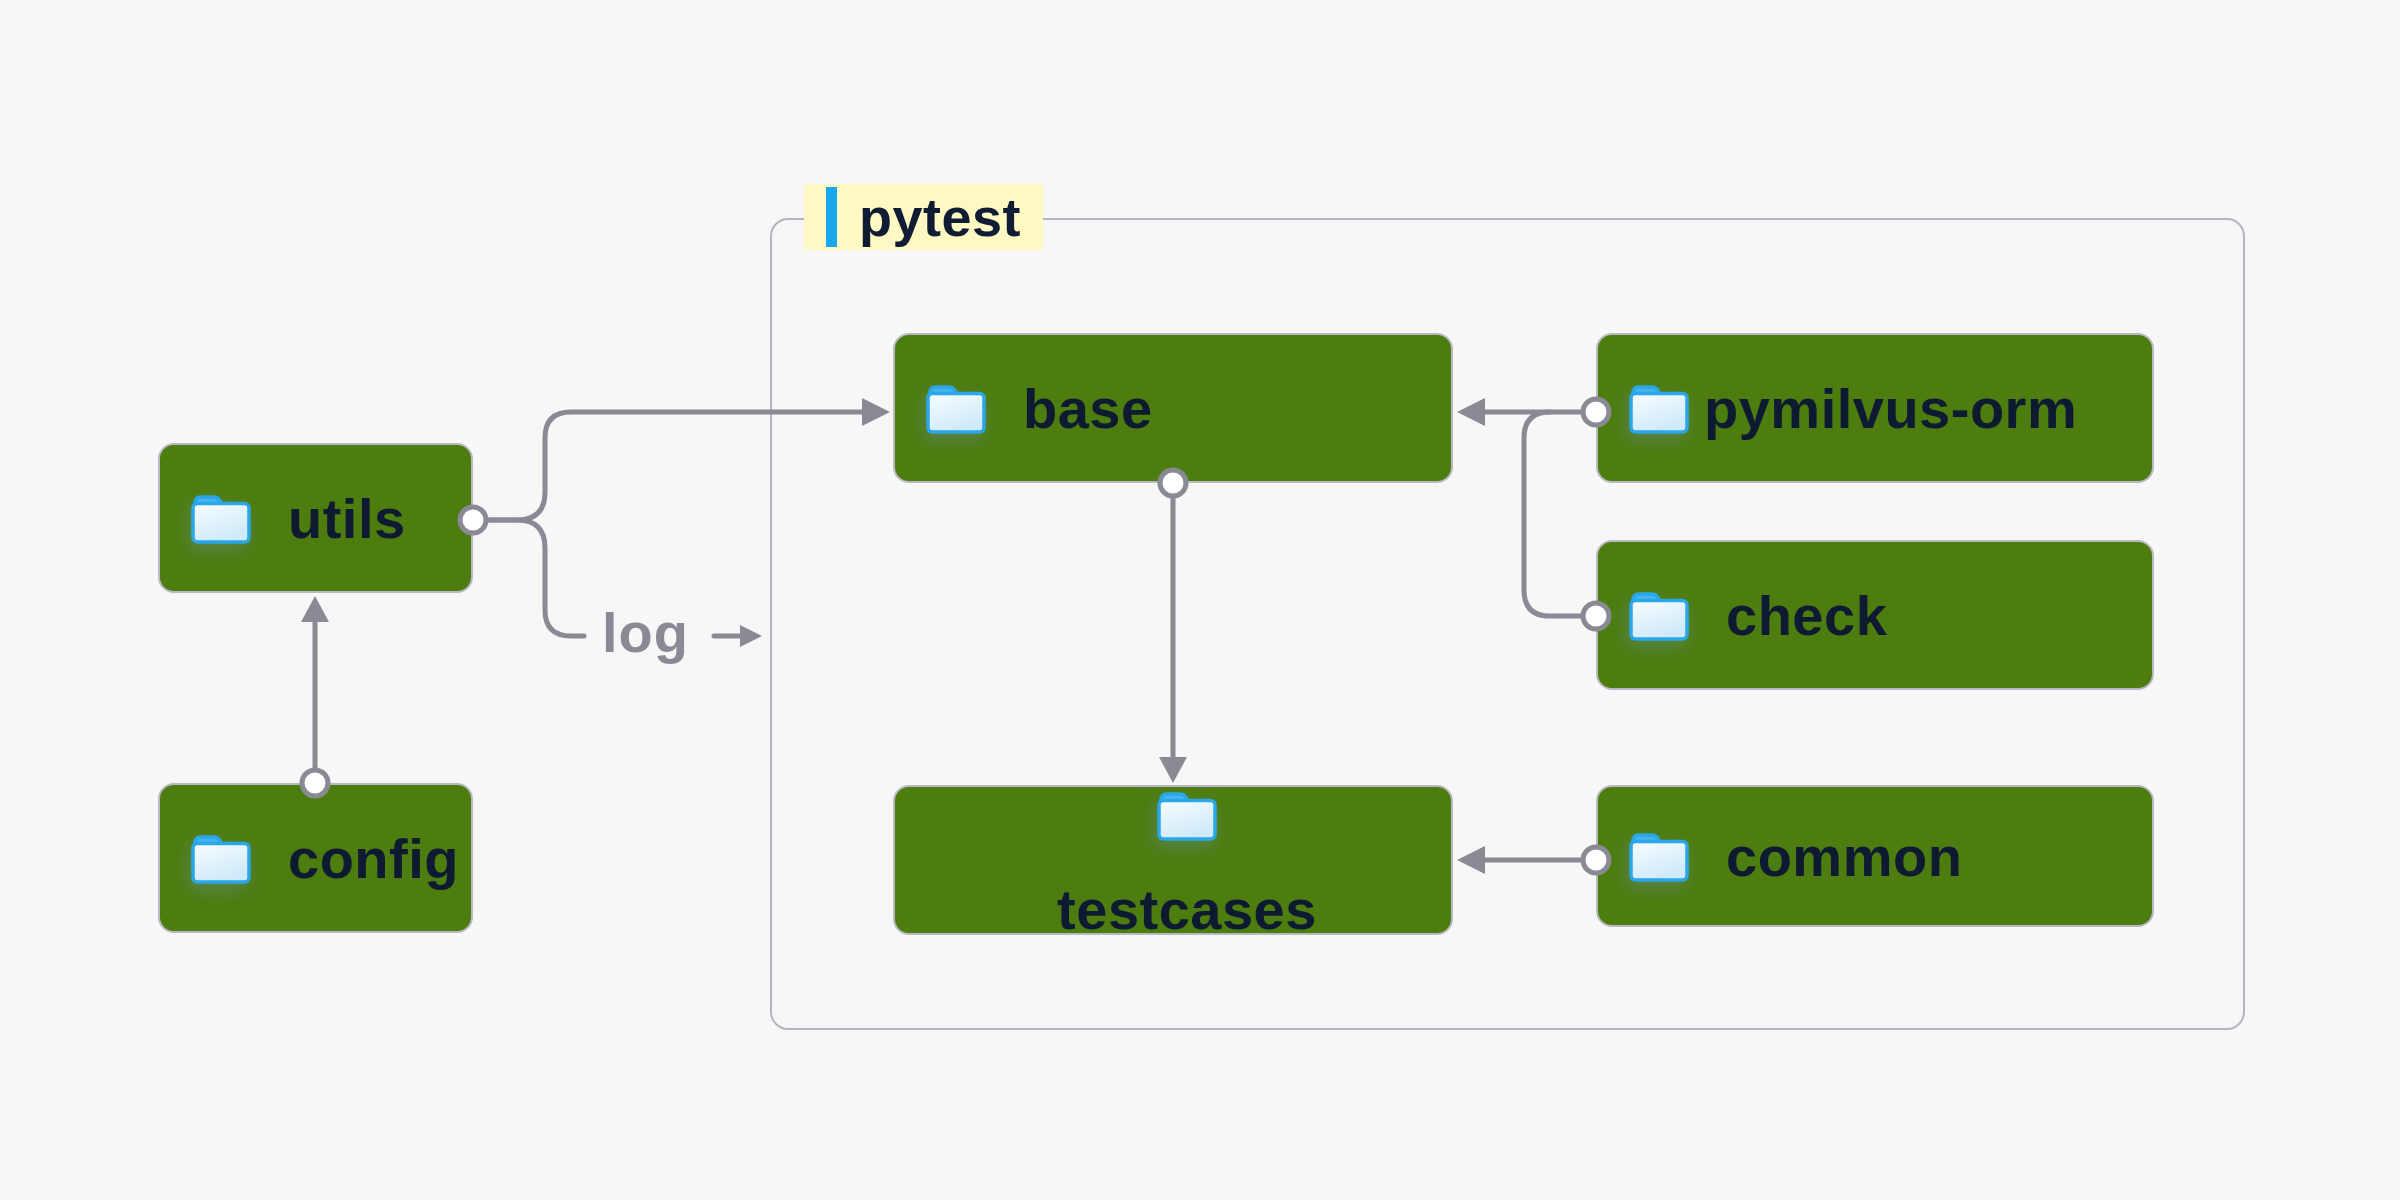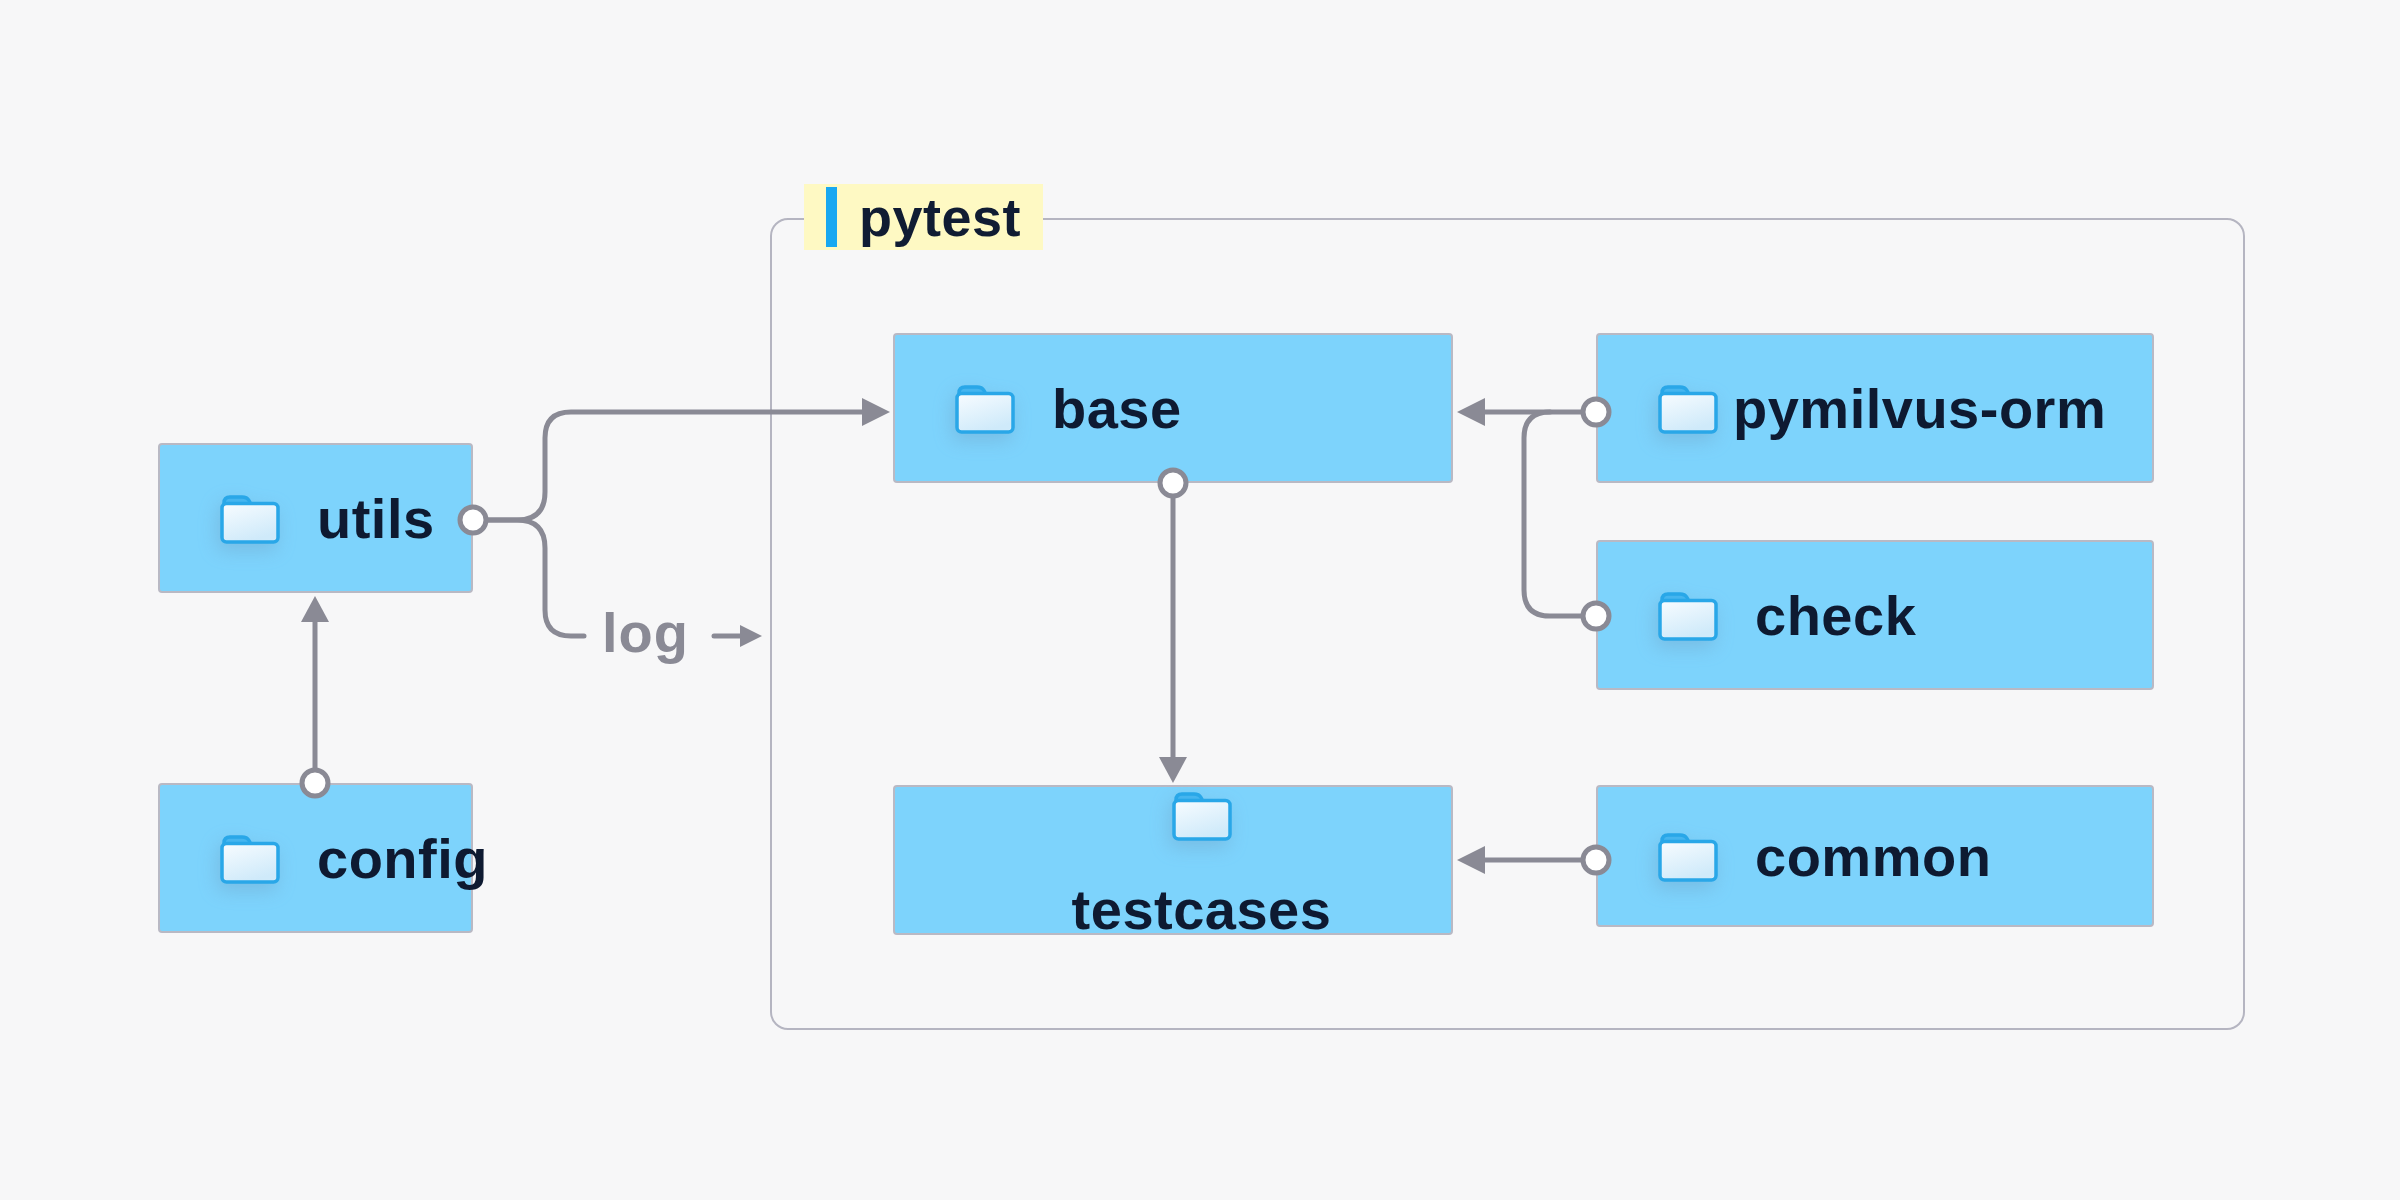--- a/index.html
+++ b/index.html
@@ -37,26 +37,26 @@
     flex:0 0 auto;
   }
   .group-label .group-title{
     font-size:54px;font-weight:700;color:#101c33;
     letter-spacing:0.5px;
     white-space:nowrap;
   }
   
   .node{
     position:absolute;
-    background:#7dd3fc;
+    background:#4d7c0f;
     border:2px solid #b9b9c4;
-    border-radius:4px;
+    border-radius:16px;
     box-sizing:border-box;
     display:flex;align-items:center;
-    padding-left:57px;gap:34px;
+    padding-left:28px;gap:34px;
     z-index:2;
   }
   .node .label{
     font-size:56px;font-weight:700;color:#0e1a31;
     white-space:nowrap;
     letter-spacing:0.5px;
   }
   .node .folder{
     width:66px;height:56px;flex:0 0 auto;
     filter:drop-shadow(-3px 7px 9px rgba(110,150,185,0.35));

